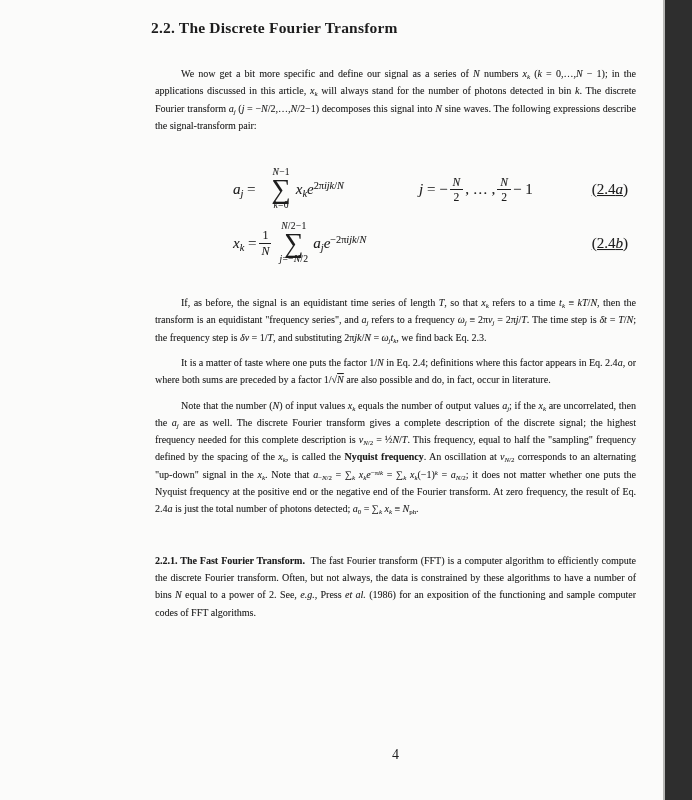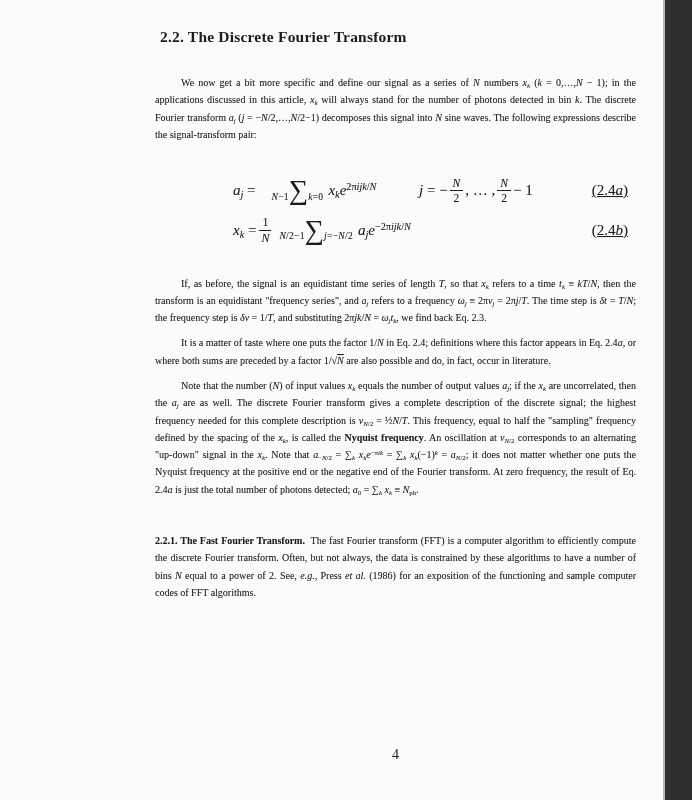--- a/index.html
+++ b/index.html
@@ -18,21 +18,21 @@
   }
   .content {
     position: absolute;
     left: 147px;
     top: 15px;
     width: 497px;
   }
   .heading {
     font-size: 15.5px;
     font-weight: 700;
-    margin: 13px;
+    margin: 4px;
     letter-spacing: 0.2px;
   }
   .body {
     font-size: 10px;
     line-height: 17.3px;
     margin: 8px;
     text-align: justify;
     text-indent: 26px;
     text-shadow: 0.2px 0.2px 0.3px rgba(30,30,30,0.30);
   }
@@ -62,21 +62,22 @@
     white-space: nowrap;
   }
   .eq-num {
     flex: 1 1 auto;
     text-align: right;
     padding-right: 16px;
     text-decoration: underline;
   }
   .bigsum {
     display: inline-flex;
-    align-items: flex-end;
+    flex-direction: column;
+    align-items: center;
     line-height: 1;
     margin: 0 5px;
   }
   .eq-row.first .bigsum { margin-left: 16px; }
   .bigsum .lim { font-size: 9.5px; letter-spacing: 0.3px; }
   .bigsum .sigma { font-size: 27px; line-height: 0.85; }
   .frac {
     display: inline-flex;
     flex-direction: column;
     align-items: center;

